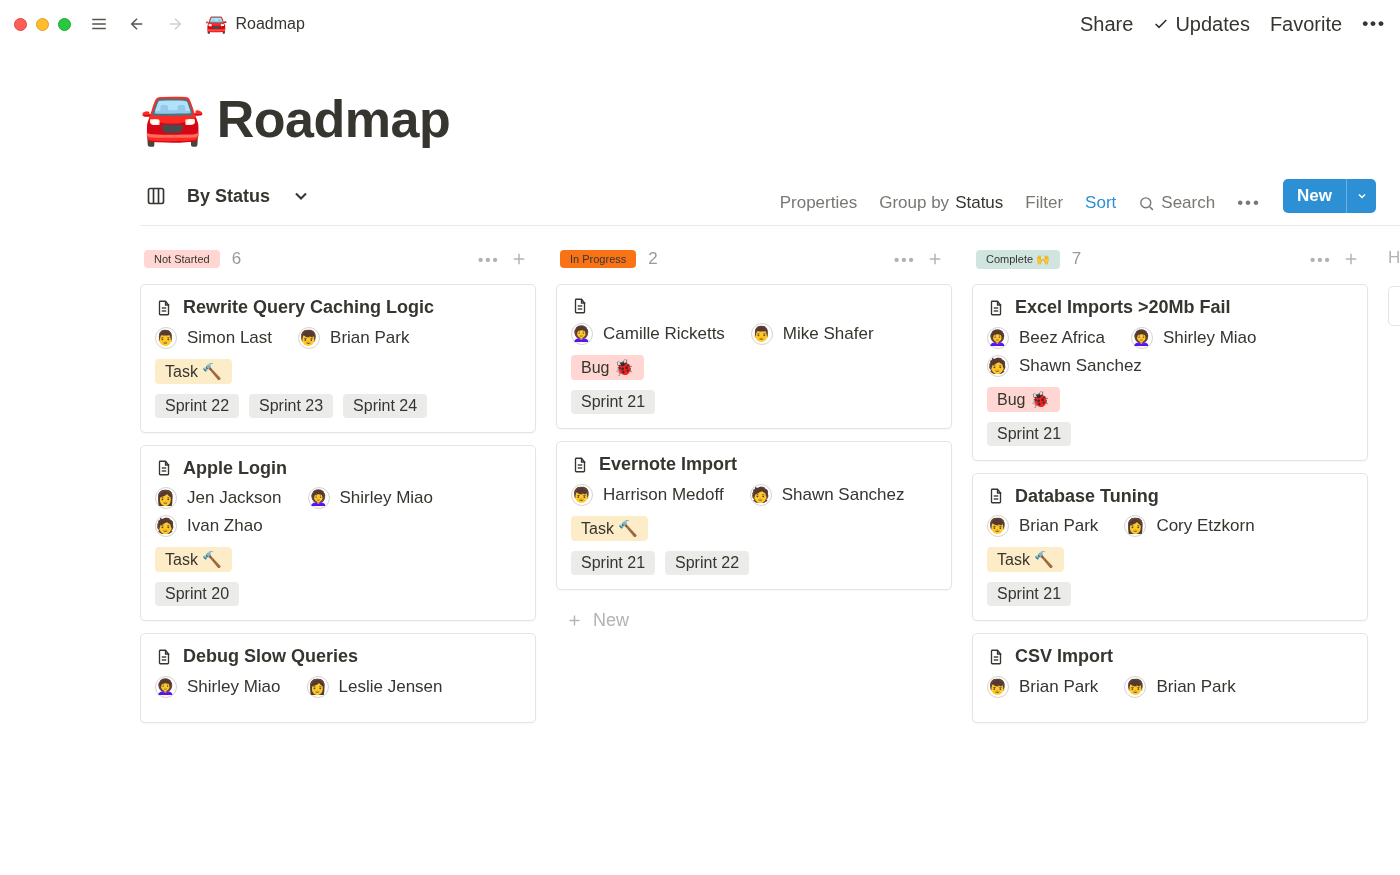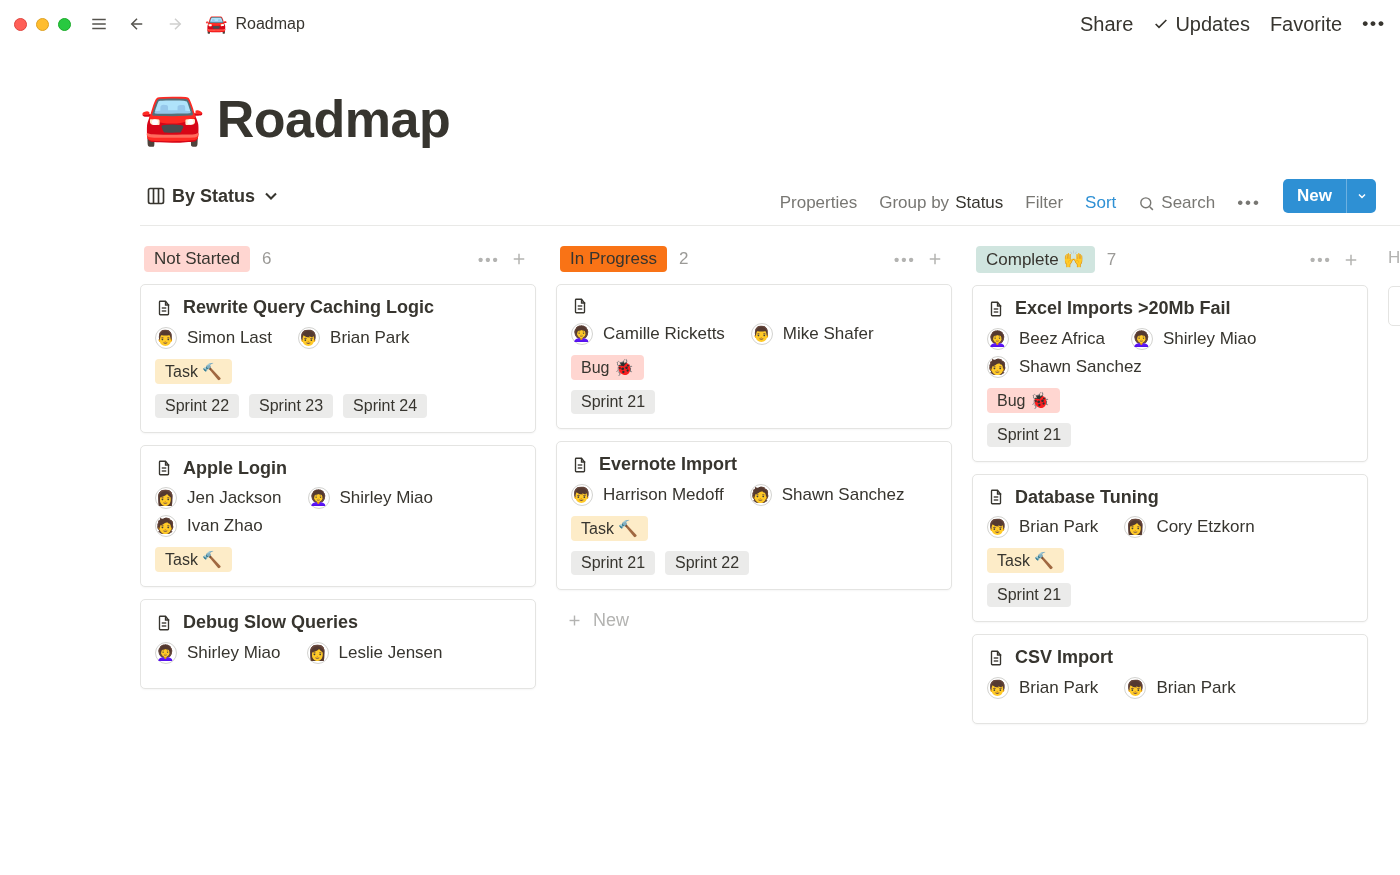--- a/index.html
+++ b/index.html
@@ -51,21 +51,21 @@
 
   
   .view-bar {
     display:flex; align-items:center; gap:20px;
     padding-bottom:12px;
     border-bottom:1px solid #e9e9e7;
     margin-right:0;
     padding-right:24px;
   }
   .view-switch {
-    display:flex; align-items:center; gap:6px;
+    display:flex; align-items:center; gap:21px;
     font-size:18px; font-weight:600; cursor:pointer;
     padding:4px 6px; border-radius:4px;
   }
   .view-switch svg { width:20px; height:20px; }
   .chev { width:14px; height:14px; }
   .view-right { margin-left:auto; display:flex; align-items:flex-end; gap:22px; color:#787773; font-size:17px;}
   .vr-item { cursor:pointer; display:flex; align-items:center; gap:6px;}
   .vr-item.sort { color:#2e90d4; }
   .vr-item .strong { color:#37352f; }
   .new-btn {
@@ -84,21 +84,21 @@
     overflow:hidden;
     height:calc(100% - 180px);
   }
   .col { width:396px; flex:0 0 396px; display:flex; flex-direction:column; }
   .col:last-child{ width:200px; flex:0 0 200px; }
   .col-head {
     display:flex; align-items:center; gap:12px;
     padding:0 4px 12px 4px;
   }
   .col-tag {
-    padding:3px 10px; border-radius:4px; font-size:17px; font-weight:500;
+    padding:3px 10px; border-radius:4px; font-size:11px; font-weight:500;
   }
   .col-count { color:#9b9a97; font-size:17px; }
   .col-head-right { margin-left:auto; display:flex; gap:4px; }
   .col-head-right .icon-btn{ width:26px; height:26px; color:#b3b3b1; }
   .hidden-label { color:#b3b3b1; font-size:17px; margin-top:2px;}
 
   
   .card {
     border:1px solid #e4e4e2; border-radius:5px;
     background:#fff;
@@ -303,20 +303,23 @@
               <span>Shirley Miao</span>
             </div>
             <div class="person">
               <span class="avatar">🧑</span>
               <span>Ivan Zhao</span>
             </div>
           </div>
           <div class="tags">
             <span class="tag type-task">Task 🔨</span>
           </div>
+          <div class="tags" style="margin-top: 10px;">
+            <span class="tag sprint">Sprint 20</span>
+          </div>
         </div>
         <div class="card">
           <div class="card-title-row">
             <svg viewBox="0 0 24 24" fill="none" stroke="currentColor" stroke-width="1.8">
               <path d="M14 3H7a1 1 0 0 0-1 1v16a1 1 0 0 0 1 1h10a1 1 0 0 0 1-1V8z"></path>
               <path d="M14 3v5h5"></path>
               <line x1="9" y1="12" x2="15" y2="12"></line>
               <line x1="9" y1="16" x2="15" y2="16"></line>
             </svg>
             <span class="card-title">Debug Slow Queries</span>

